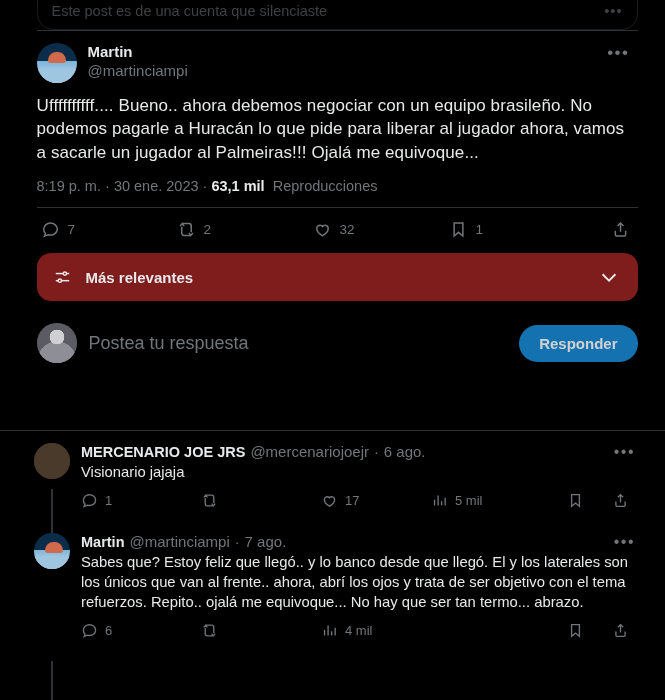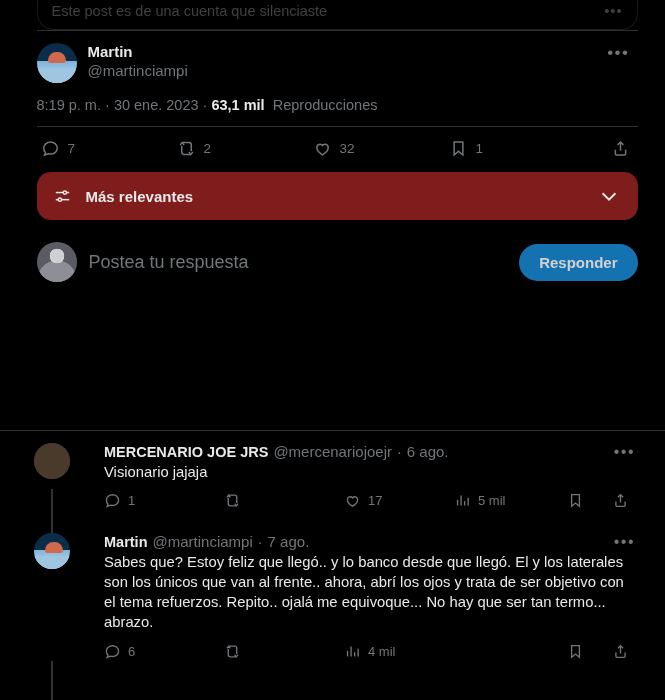--- a/index.html
+++ b/index.html
@@ -178,21 +178,21 @@
     border: none;
     border-radius: 999px;
     padding: 10px 20px;
     opacity: .82;
   }
   .reply {
     display: flex;
     gap: 11px;
     position: relative;
   }
-  .rbody { flex: 1; min-width: 0; padding-bottom: 2px; margin-left: 23px; }
+  .rbody { flex: 1; min-width: 0; padding-bottom: 2px; }
   .rhead {
     display: flex; align-items: baseline; gap: 5px;
   }
   .rhead .dn { font-weight: bold; font-size: 14.5px; color: #e7e9ea; }
   .rhead .hd { font-size: 15px; color: #71767b; }
   .rhead .dot { color: #71767b; font-size: 14.5px; }
   .rhead .dots { margin-left: auto; color: #71767b; font-size: 16px; line-height: 12px; letter-spacing: 1.5px; }
   .rtext { font-size: 14.8px; line-height: 1.36; margin-top: 2px; color: #e7e9ea; }
 
   .ractions {
@@ -228,20 +228,21 @@
     <div class="tweet">
       <div class="tweet-head">
         <div class="avatar av-martin"></div>
         <div class="names">
           <div class="dname">Martin</div>
           <div class="handle">@martinciampi</div>
         </div>
         <div class="more-btn">•••</div>
       </div>
 
+      <div class="tweet-body">Uffffffffff.... Bueno.. ahora debemos negociar con un equipo brasileño. No podemos pagarle a Huracán lo que pide para liberar al jugador ahora, vamos a sacarle un jugador al Palmeiras!!! Ojalá me equivoque...</div>
 
       <div class="tweet-meta">
         <span>8:19 p. m.</span>
         <span> · </span>
         <span>30 ene. 2023</span>
         <span> · </span>
         <b>63,1 mil</b>
         <span>&nbsp;</span><span>Reproducciones</span>
       </div>
 

